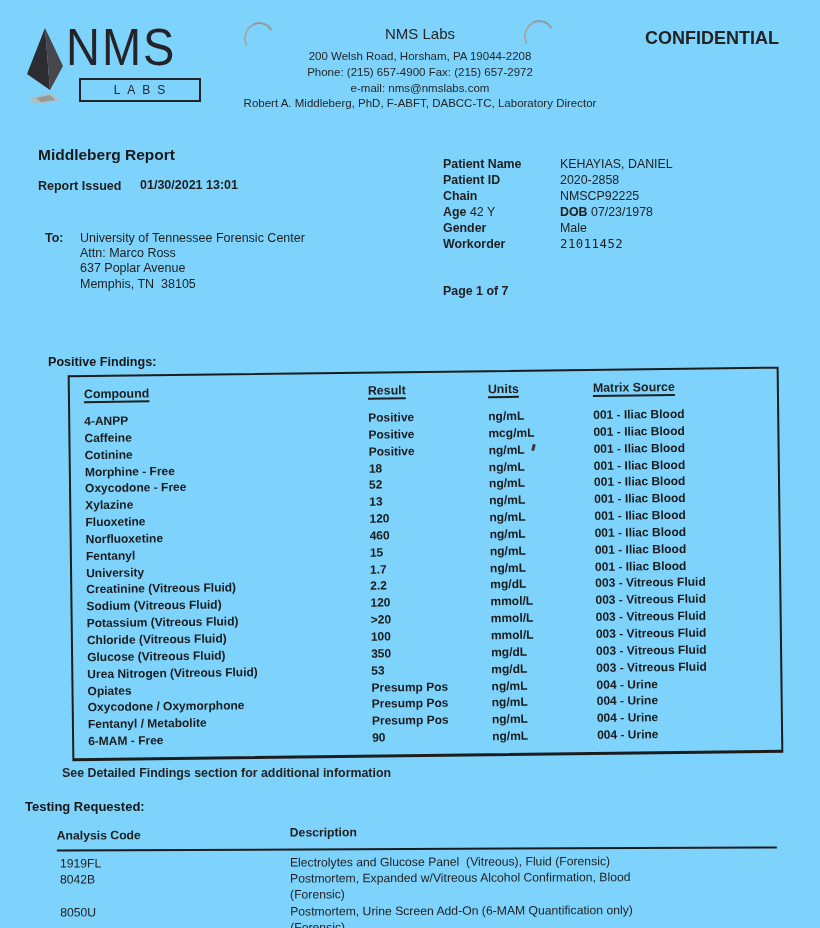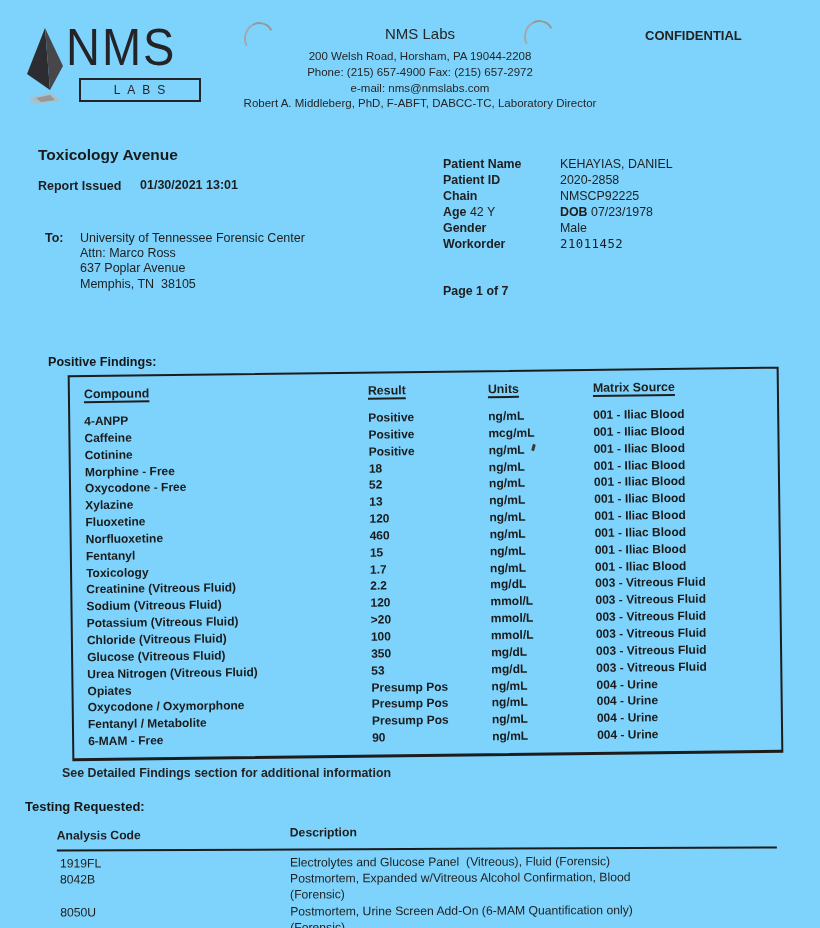--- a/index.html
+++ b/index.html
@@ -21,21 +21,21 @@
   .labs-box{
     position:absolute;left:45px;top:60px;width:112px;height:20px;border:2px solid #242428;
     font-size:12px;letter-spacing:7px;text-align:center;line-height:20px;padding-left:6px;color:#242428;margin-left:12px;
   }
 
   
   .letterhead{position:absolute;left:210px;top:25px;width:420px;text-align:center;color:#262626;}
   .lh-name{font-size:15px;margin-bottom:7px;}
   .lh-line{font-size:11.5px;line-height:15.8px;}
 
-  .confidential{position:absolute;left:645px;top:28px;font-size:13px;font-weight:bold;color:#222;}
+  .confidential{position:absolute;left:645px;top:28px;font-size:18px;font-weight:bold;color:#222;}
 
   
   .scan-arc{
     position:absolute;width:26px;height:28px;border:2px solid transparent;
     border-top-color:#989898;border-left-color:#a6a6a6;border-radius:50%;transform:rotate(16deg);
   }
   .tick-artifact{position:absolute;width:2.5px;height:7px;background:#3a3a3a;transform:rotate(14deg);border-radius:1px;}
 
   
   .report-title{left:38px;top:146px;font-size:15.5px;font-weight:bold;color:#1a1a1a;}
@@ -108,21 +108,21 @@
     <div class="lh-line">e-mail: nms@nmslabs.com</div>
     <div class="lh-line">Robert A. Middleberg, PhD, F-ABFT, DABCC-TC, Laboratory Director</div>
   </div>
 
   <div class="confidential">CONFIDENTIAL</div>
 
   <div class="scan-arc" style="left:244px;top:22px;"></div>
   <div class="scan-arc" style="left:524px;top:20px;"></div>
   <div class="tick-artifact" style="left:532px;top:444px;"></div>
 
-  <div class="abs report-title">Toxicology Avenue</div>
+  <div class="abs report-title">Middleberg Report</div>
   <div class="abs issued-label">Report Issued</div>
   <div class="abs issued-value">01/30/2021 13:01</div>
 
   <div class="patient">
     <div class="p-row">
       <span class="p-label">Patient Name</span>
       <span class="p-value">KEHAYIAS, DANIEL</span>
     </div>
     <div class="p-row">
       <span class="p-label">Patient ID</span>
@@ -214,21 +214,21 @@
           <span class="col-units">ng/mL</span>
           <span class="col-matrix">001 - Iliac Blood</span>
         </div>
         <div class="pf-row">
           <span class="col-compound">Fentanyl</span>
           <span class="col-result">15</span>
           <span class="col-units">ng/mL</span>
           <span class="col-matrix">001 - Iliac Blood</span>
         </div>
         <div class="pf-row">
-          <span class="col-compound">Toxicology</span>
+          <span class="col-compound">University</span>
           <span class="col-result">1.7</span>
           <span class="col-units">ng/mL</span>
           <span class="col-matrix">001 - Iliac Blood</span>
         </div>
         <div class="pf-row">
           <span class="col-compound">Creatinine (Vitreous Fluid)</span>
           <span class="col-result">2.2</span>
           <span class="col-units">mg/dL</span>
           <span class="col-matrix">003 - Vitreous Fluid</span>
         </div>

